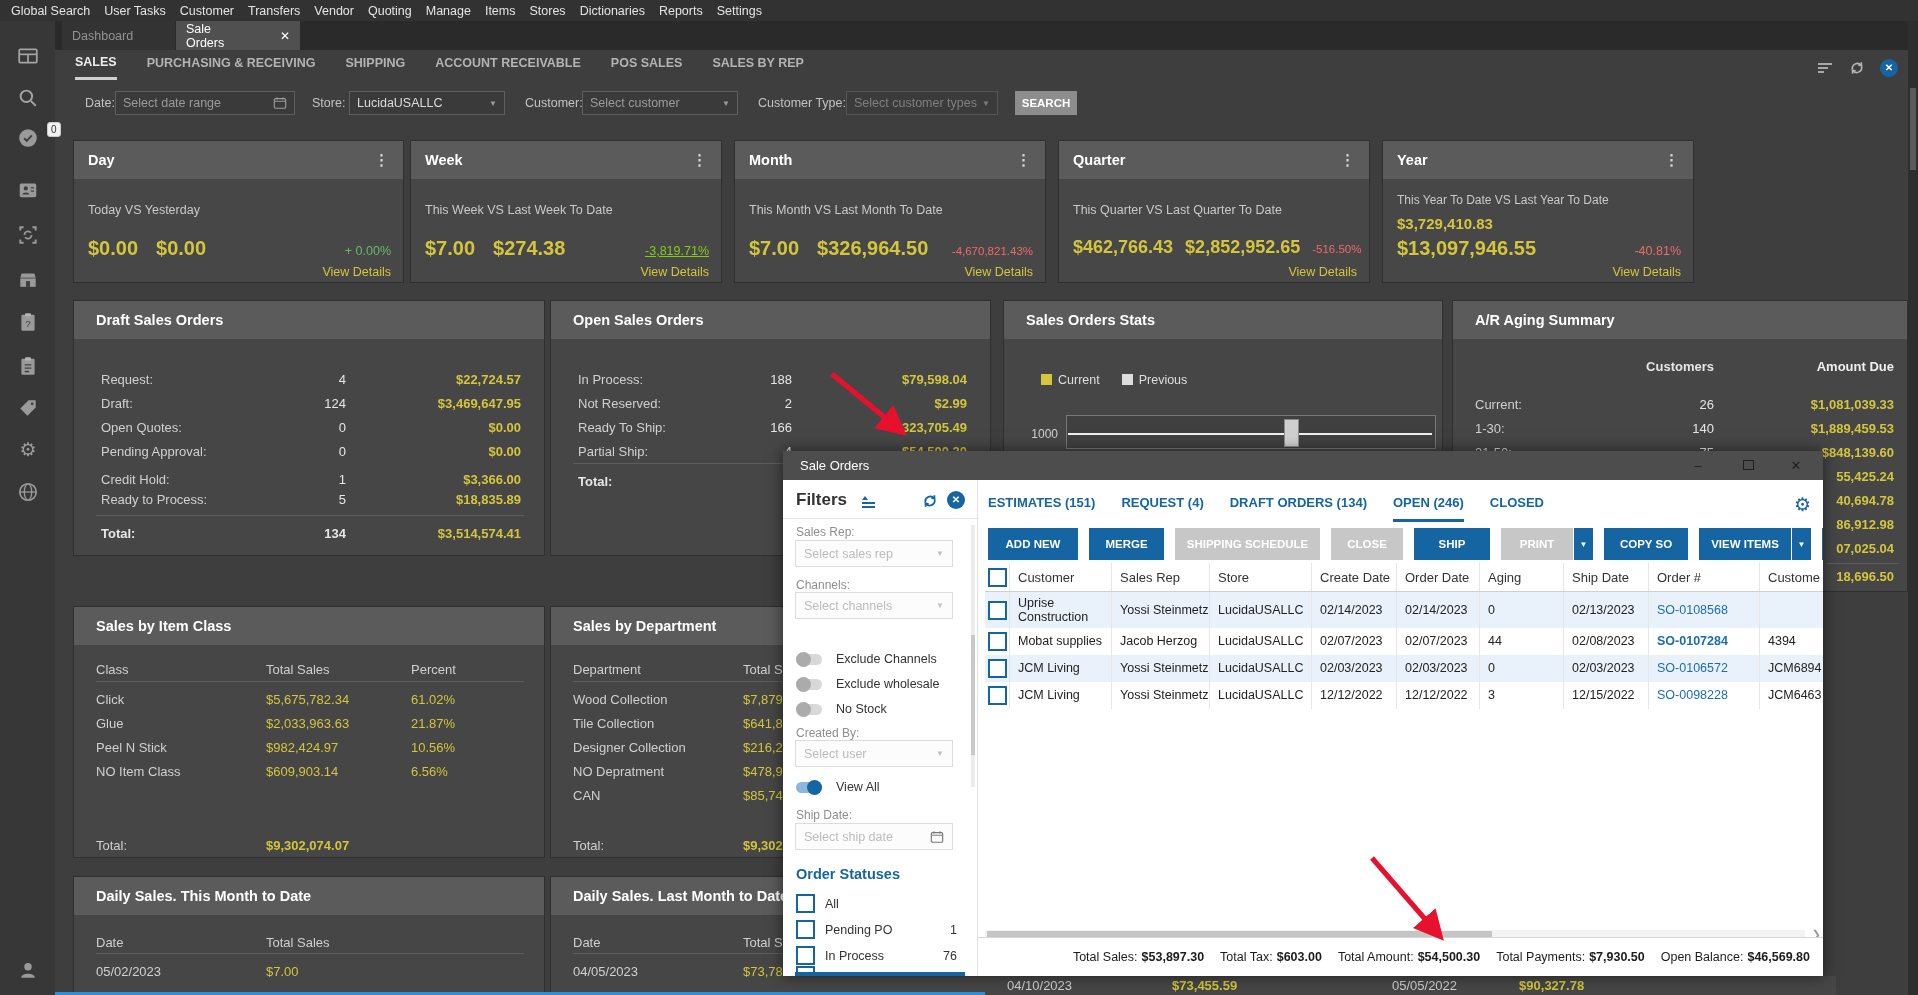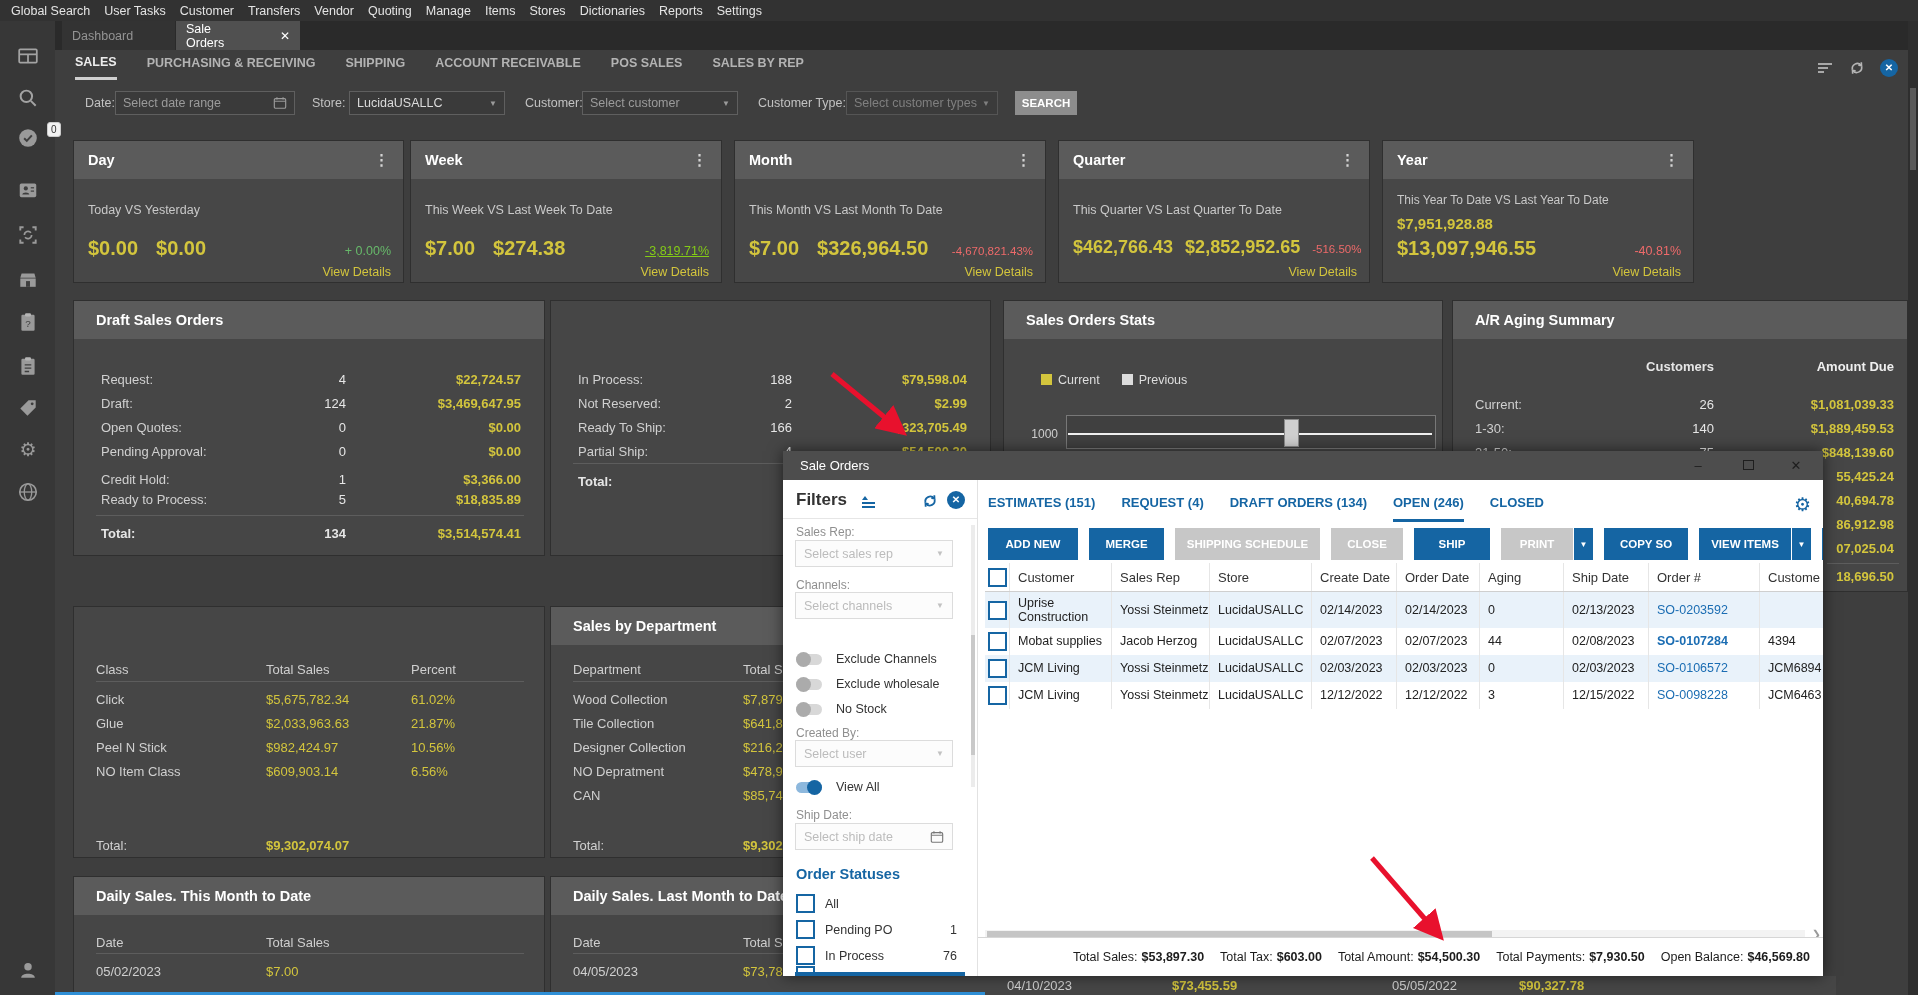--- a/index.html
+++ b/index.html
@@ -343,21 +343,21 @@
         <span class="cpct" style="font-size: 11.5px; color: rgb(238, 106, 106);">-516.50%</span>
       </div>
     <div class="card-link">View Details</div>
   </div>
   <div class="card" style="left:1382px;width:312px">
     <div class="card-h">
         <span>Year</span>
         <span class="kebab">⋮</span>
       </div>
     <div class="card-period" style="top:52px;font-size:12px">This Year To Date VS Last Year To Date</div>
-    <div class="card-ytd">$7,951,928.88</div>
+    <div class="card-ytd">$3,729,410.83</div>
     <div class="card-vals">
         <span class="cv">$13,097,946.55</span>
         <span class="cpct" style="color: rgb(238, 106, 106);">-40.81%</span>
       </div>
     <div class="card-link">View Details</div>
   </div>
 
   <div class="panel" style="left:73px;top:300px;width:472px;height:256px">
     <div class="panel-h">Draft Sales Orders</div>
     <div class="krow" style="top:68px">
@@ -392,20 +392,21 @@
       </div>
     <div class="phr" style="top:214px"></div>
     <div class="krow" style="top:222px">
         <span class="kl tot">Total:</span>
         <span class="kc tot">134</span>
         <span class="ka">$3,514,574.41</span>
       </div>
   </div>
 
   <div class="panel" style="left:550px;top:300px;width:441px;height:256px">
+    <div class="panel-h">Open Sales Orders</div>
     <div class="krow" style="top:68px">
         <span class="kl">In Process:</span>
         <span class="kc">188</span>
         <span class="ka">$79,598.04</span>
       </div>
     <div class="krow" style="top:92px">
         <span class="kl">Not Reserved:</span>
         <span class="kc">2</span>
         <span class="ka">$2.99</span>
       </div>
@@ -460,20 +461,21 @@
       </div>
     <div class="frag" style="top:168px">55,425.24</div>
     <div class="frag" style="top:192px">40,694.78</div>
     <div class="frag" style="top:216px">86,912.98</div>
     <div class="frag" style="top:240px">07,025.04</div>
     <div class="phr" style="left:374px;right:8px;top:262px"></div>
     <div class="frag" style="top:268px">18,696.50</div>
   </div>
 
   <div class="panel" style="left:73px;top:606px;width:472px;height:252px">
+    <div class="panel-h">Sales by Item Class</div>
     <div class="crow chead" style="top:52px">
         <span class="c1">Class</span>
         <span class="c2">Total Sales</span>
         <span class="c3">Percent</span>
       </div>
     <div class="phr" style="top:74px"></div>
     <div class="crow" style="top:82px">
         <span class="c1">Click</span>
         <span class="c2">$5,675,782.34</span>
         <span class="c3">61.02%</span>
@@ -726,21 +728,21 @@
         <span class="td cbcol" style="width:25px">
             <span class="cb"></span>
           </span>
         <span class="td" style="width:102px">Uprise Construction</span>
         <span class="td" style="width:98px">Yossi Steinmetz</span>
         <span class="td" style="width:102px">LucidaUSALLC</span>
         <span class="td" style="width:85px">02/14/2023</span>
         <span class="td" style="width:83px">02/14/2023</span>
         <span class="td" style="width:84px">0</span>
         <span class="td" style="width:85px">02/13/2023</span>
-        <span class="td olink" style="width:111px">SO-0203592</span>
+        <span class="td olink" style="width:111px">SO-0108568</span>
         <span class="td" style="width:63px;border-right:none"></span>
       </div>
       <div class="trr r2bold" style="height:27px">
         <span class="td cbcol" style="width:25px">
             <span class="cb"></span>
           </span>
         <span class="td" style="width:102px">Mobat supplies</span>
         <span class="td" style="width:98px">Jacob Herzog</span>
         <span class="td" style="width:102px">LucidaUSALLC</span>
         <span class="td" style="width:85px">02/07/2023</span>

